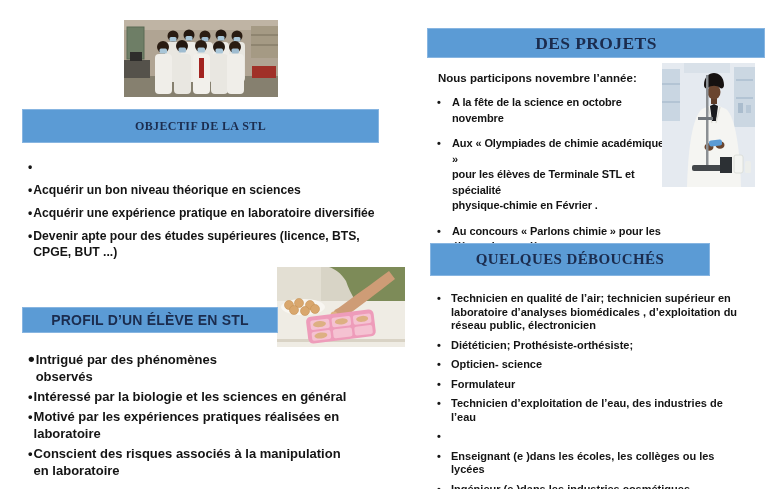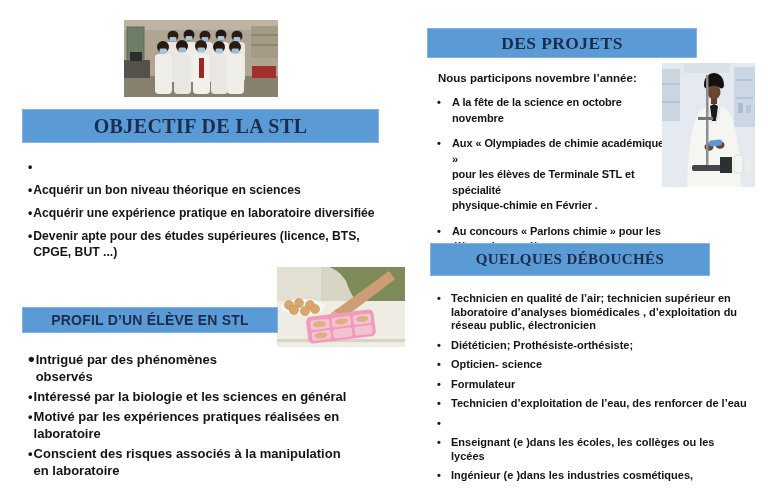--- a/index.html
+++ b/index.html
@@ -114,21 +114,21 @@
         </g>
       <g>
           <rect x="103" y="34" width="17" height="40" rx="4" fill="#f0eee9"></rect>
           <circle cx="111" cy="27" r="6" fill="#2a1c12"></circle>
           <rect x="107.5" y="28.5" width="7.5" height="5" rx="1.5" fill="#9fbcd0"></rect>
         </g>
     </g>
   </svg>
 
   <div class="banner" style="left:22px; top:109px; width:357px; height:34px;">
-    <span class="ttl" style="font-size:20px;">OBJECTIF DE LA STL</span>
+    <span class="ttl" style="font-size:12px;">OBJECTIF DE LA STL</span>
   </div>
 
   <div class="list objectif">
     <div class="li">
       <span class="bullet">•</span>
     </div>
     <div class="li">
       <span class="bullet">•</span>
       <span class="t">Acquérir un bon niveau théorique en sciences</span>
     </div>
@@ -199,21 +199,21 @@
       <span class="t">Motivé par les expériences pratiques réalisées en
 laboratoire</span>
     </div>
     <div class="li">
       <span class="bullet">•</span>
       <span class="t">Conscient des risques associés à la manipulation
 en laboratoire</span>
     </div>
   </div>
 
-  <div class="banner" style="left:427px; top:28px; width:270px; height:30px;">
+  <div class="banner" style="left:427px; top:28px; width:338px; height:30px;">
     <span class="ttl" style="font-size:17.5px;">DES PROJETS</span>
   </div>
 
   <div class="intro">Nous participons novembre l’année:</div>
 
   <div class="list projets">
     <div class="li">
       <span class="bullet">•</span>
       <span class="t">A la fête de la science en octobre novembre</span>
     </div>
@@ -279,21 +279,21 @@
     <div class="li">
       <span class="bullet">•</span>
       <span class="t">Opticien- science</span>
     </div>
     <div class="li">
       <span class="bullet">•</span>
       <span class="t">Formulateur</span>
     </div>
     <div class="li">
       <span class="bullet">•</span>
-      <span class="t">Technicien d’exploitation de l’eau, des renforcer de l’eau</span>
+      <span class="t">Technicien d’exploitation de l’eau, des industries de l’eau</span>
     </div>
     <div class="li">
       <span class="bullet">•</span>
     </div>
     <div class="li">
       <span class="bullet">•</span>
       <span class="t">Enseignant (e )dans les écoles, les collèges ou les lycées</span>
     </div>
     <div class="li">
       <span class="bullet">•</span>

